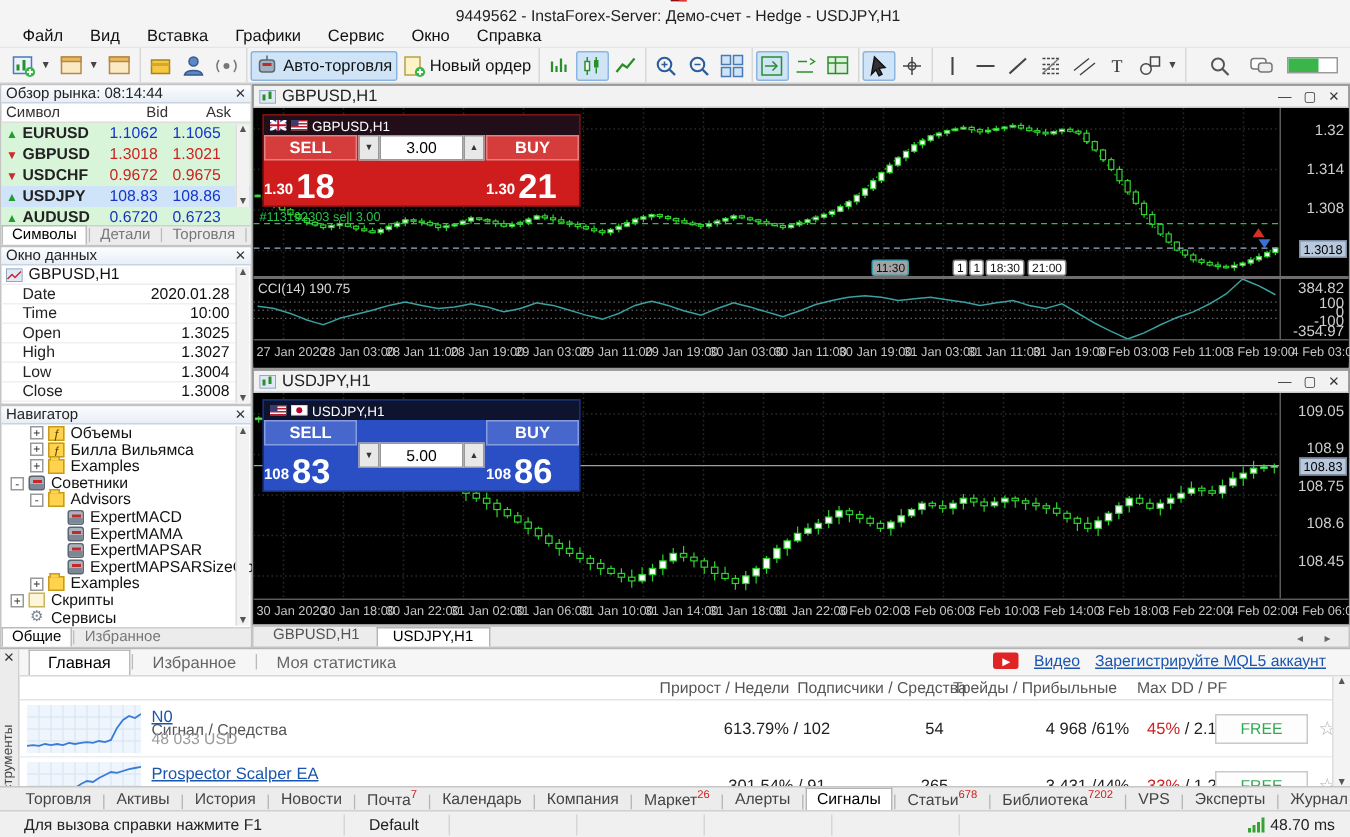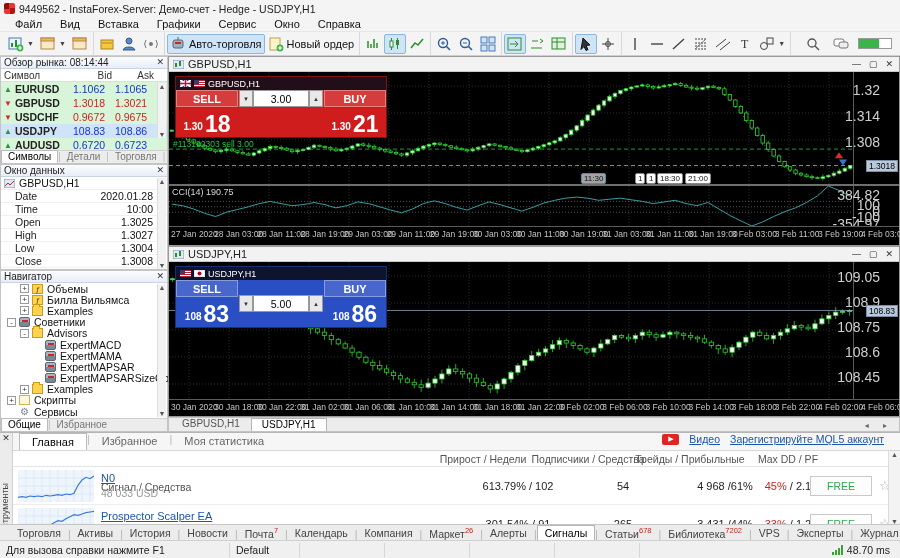--- a/index.html
+++ b/index.html
@@ -2,21 +2,21 @@
 <html><head>
 <meta charset="utf-8">
 <style>
   * { box-sizing: border-box; margin:0; padding:0; }
   html,body { width:900px; height:558px; overflow:hidden; background:#f0f0f0;
               font-family:"Liberation Sans", sans-serif; font-size:11px; color:#111; }
   #app { position:relative; width:900px; height:558px; background:#f0f0f0; }
 
   
   #titlebar { position:absolute; left:0; top:0; width:900px; height:18px; background:#f4f4f4;
-              border-bottom:1px solid #e0e0e0; display:flex; align-items:center; padding-left:4px; gap:4px; }
+              border-bottom:1px solid #e0e0e0; display:flex; align-items:center; padding-left:4px; gap:4px;flex-direction:column; }
   #titlebar .t { font-size:10.5px; color:#222; }
   .applogo { width:11px; height:11px; background:conic-gradient(#e33 0 25%, #b31515 0 50%, #e33 0 75%, #8c0f0f 0); border-radius:2px; }
   #menubar { position:absolute; left:0; top:16px; width:900px; height:15px; background:#f4f4f4; display:flex; align-items:center; padding-left:6px; }
   .menu-item { padding:1px 9px; color:#111; cursor:default; }
   #toolbar { position:absolute; left:0; top:31px; width:900px; height:25px; background:#f4f4f4;
              border-top:1px solid #e6e6e6; border-bottom:1px solid #cfcfcf; display:flex; align-items:center; padding-left:3px; }
   .tb-group { display:flex; align-items:center; height:23px; padding:0 2px; border-right:1px solid #d8d8d8; }
   .tb-btn { height:20px; min-width:22px; display:flex; align-items:center; justify-content:center; gap:3px;
             border:1px solid transparent; border-radius:2px; padding:0 2px; }
   .tb-btn.active { background:#cfe4f7; border-color:#8ab6e0; }
@@ -67,54 +67,54 @@
   .ni-script { background:#fdf6d8; border:1px solid #c8b560; }
   .ni-gear { color:#7a8694; font-size:10px; line-height:10px; text-align:center; }
 
   
   .cwin { position:absolute; left:168px; width:732px; background:#000; border:1px solid #9a9a9a; }
   .cwin-title { height:15px; background:#f2f2f2; border-bottom:1px solid #c9c9c9; display:flex; align-items:center; gap:4px; padding:0 4px; color:#222; }
   .cwin-btns { margin-left:auto; display:flex; gap:8px; font-size:9px; color:#333; padding-right:2px;}
   .chart-body { position:relative; background:#000; }
   .plot { position:absolute; left:0; top:0; }
   .axiscol { position:absolute; right:0; top:0; width:46px; background:#000; border-left:1px solid #5a5a5a; }
-  .ax { position:absolute; right:19px; font-size:14px; color:#cfcfcf; }
+  .ax { position:absolute; right:3px; font-size:10px; color:#cfcfcf; }
   .axcur { position:absolute; right:1px; font-size:8.5px; color:#000; background:#b9c9dd; border:1px solid #7e8ea0; padding:0 2px; }
   .timeaxis { position:absolute; left:0; width:100%; background:#000; border-top:1px solid #5a5a5a; }
   .tl { position:absolute; top:2px; font-size:8.5px; color:#c4c4c4; white-space:nowrap; }
   .panesep { position:absolute; left:0; width:100%; height:2px; background:#6e6e6e; }
   .cci-label { position:absolute; left:3px; top:1px; font-size:9px; color:#d8d8d8; }
   .callout { position:absolute; font-size:8px; padding:0 2px; border:1px solid #888; background:#fff; color:#111; border-radius:2px; }
   .callout.cyan { background:#a3a3a3; border-color:#3a9aa8; }
   .tradelbl { position:absolute; font-size:8.5px; color:#27c24c; }
 
   
   .ocw { position:absolute; left:6px; top:4px; width:212px; border:1px solid rgba(0,0,0,.4); }
   .ocw-head { height:13px; background:rgba(10,12,24,.88); color:#fff; display:flex; align-items:center; gap:3px; padding:0 4px; font-size:9px; }
   .ocw-grid { display:flex; }
   .ocw-col { display:flex; flex-direction:column; }
   .ocw-btn { height:17px; display:flex; align-items:center; justify-content:center; color:#fff; font-weight:bold; font-size:11px; background:rgba(255,255,255,.14); border:1px solid rgba(255,255,255,.35); }
-  .ocw-price { height:30px; display:flex; align-items:flex-end; justify-content:center; gap:2px; color:#fff; padding-bottom:2px; }
+  .ocw-price { height:30px; display:flex; align-items:flex-end; gap:2px; color:#fff; padding-bottom:2px; }
   .ocw-price .sm { font-size:10px; font-weight:bold; padding-bottom:3px; }
   .ocw-price .bg { font-size:23px; font-weight:bold; line-height:22px; }
   .ocw-vol { display:flex; height:17px; }
   .ocw-spin { width:14px; background:#e8e8e8; border:1px solid #999; color:#333; font-size:6px; display:flex; align-items:center; justify-content:center; }
   .ocw-input { flex:1; background:#fff; border:1px solid #999; font-size:10.5px; display:flex; align-items:center; justify-content:center; color:#000; }
 
   #chart-tabs { position:absolute; left:168px; top:417px; width:732px; height:15px; background:#ececec; border:1px solid #c4c4c4; display:flex; align-items:flex-end; padding-left:2px; }
   .ctab { padding:0 10px 1px; font-size:10px; color:#555; border:1px solid transparent; }
   .ctab.active { background:#fff; border-color:#b5b5b5; border-bottom:none; color:#000; }
   #ctab-arrows { margin-left:auto; padding:0 6px 1px; color:#666; font-size:8px; letter-spacing:6px; }
 
   
   #toolbox { position:absolute; left:0; top:432px; width:900px; height:92px; background:#fff; border-top:1px solid #b5b5b5; }
   #tbx-strip { position:absolute; left:0; top:0; width:13px; height:92px; background:#ececec; border-right:1px solid #d0d0d0; }
   #tbx-strip .x { display:block; text-align:center; font-size:9px; color:#333; }
   #tbx-strip .vt { position:absolute; left:0px; top:50px; width:13px; font-size:9px; color:#444; writing-mode:vertical-rl; transform:rotate(180deg); white-space:nowrap; }
-  #tbx-tabs { position:absolute; left:13px; top:0; width:887px; height:18px; background:#f6f6f6; border-bottom:1px solid #d8d8d8; display:flex; align-items:flex-start; padding-left:6px; font-size:11px; color:#666; }
+  #tbx-tabs { position:absolute; left:13px; top:0; width:887px; height:18px; background:#f6f6f6; border-bottom:1px solid #d8d8d8; display:flex; align-items:center; padding-left:6px; font-size:11px; color:#666; }
   .xtab { padding:2px 12px; }
   .xtab.active { background:#fff; border:1px solid #bbb; border-bottom:none; color:#000; }
   #tbx-links { margin-left:auto; display:flex; align-items:center; gap:10px; padding-right:16px; padding-bottom:2px; }
   .link { color:#1a55b0; text-decoration:underline; font-size:10.5px; }
   .yt { width:17px; height:11px; background:#e02424; border-radius:2px; color:#fff; font-size:7px; display:inline-flex; align-items:center; justify-content:center; }
   #sig-head { position:absolute; left:13px; top:18px; width:875px; height:16px; border-bottom:1px solid #e4e4e4; font-size:10.5px; color:#555; }
   #sig-head span { position:absolute; top:2px; }
   .sig-row { position:absolute; left:13px; width:875px; height:38px; border-bottom:1px solid #eee; overflow:hidden; }
   .spark { position:absolute; left:5px; top:3px; width:76px; height:32px; background:#eef5fd; }
   .sig-name { position:absolute; left:88px; top:5px; color:#1a55b0; text-decoration:underline; font-size:11px; }
@@ -125,21 +125,21 @@
   .star { position:absolute; left:866px; top:11px; color:#b0b0b0; font-size:13px; }
   #tbx-scroll { position:absolute; right:0; top:18px; width:12px; height:74px; background:#f3f3f3; border-left:1px solid #ddd; display:flex; flex-direction:column; justify-content:space-between; align-items:center; font-size:7px; color:#555; }
 
   
   #bottom-tabs { position:absolute; left:0; top:524px; width:900px; height:16px; background:#ececec; border-top:1px solid #c6c6c6; display:flex; align-items:flex-end; padding-left:10px; font-size:10.5px; color:#444; }
   .btab { padding:1px 7px; white-space:nowrap; }
   .btab.active { background:#fff; border:1px solid #b5b5b5; border-bottom:none; color:#000; }
   .btab sup { color:#cc2222; font-size:7.5px; }
   .btab-sep { color:#b5b5b5; }
   #statusbar { position:absolute; left:0; top:540px; width:900px; height:18px; background:#f0f0f0; border-top:1px solid #d0d0d0; display:flex; align-items:center; font-size:10.5px; color:#222; }
-  .st-cell { border-right:1px solid #d6d6d6; height:14px; display:flex; align-items:center; padding:0 6px; }
+  .st-cell { border-right:1px solid #d6d6d6; height:14px; display:flex; align-items:center; padding:0 16px; }
   #st-right { margin-left:auto; display:flex; align-items:center; gap:4px; padding-right:10px; }
   .bars { display:flex; align-items:flex-end; gap:1px; height:10px; }
   .bars i { width:2px; background:#35a435; display:block; }
 </style>
 </head>
 <body>
 
 <div id="app">
   <div id="titlebar">
     <span class="applogo"></span>

